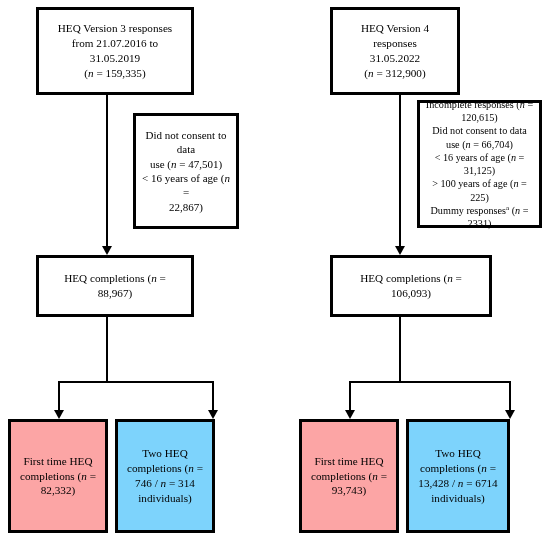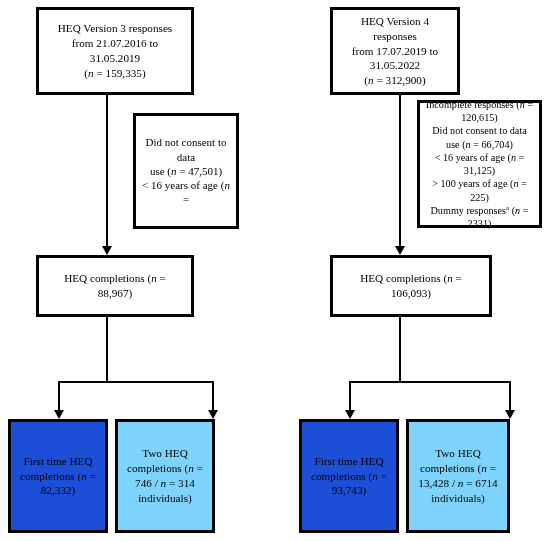--- a/index.html
+++ b/index.html
@@ -29,21 +29,21 @@
     justify-content: center;
     text-align: center;
     line-height: 1.32;
     font-size: 11.2px;
     padding: 3px 5px;
   }
   .box .txt {
     width: 100%;
   }
   .box-green {
-    background: #1d4ed8;
+    background: #fca5a5;
   }
   .box-yellow {
     background: #7dd3fc;
   }
   .narrow-pad {
     padding-left: 2px;
     padding-right: 2px;
   }
   .exclusion {
     border-width: 3px;
@@ -92,20 +92,21 @@
   </div>
 
   <div class="conn vline" style="left:106px; top:95px; height:158px;"></div>
   <div class="arrowhead" style="left:102px; top:246px;"></div>
 
   <div class="box exclusion" style="left:133px; top:113px; width:106px; height:116px;">
     <div class="txt">
       <div>Did not consent to data</div>
       <div><span>use (</span><i class="n">n</i><span> = 47,501)</span></div>
       <div><span>&lt; 16 years of age (</span><i class="n">n</i><span> =</span></div>
+      <div>22,867)</div>
     </div>
   </div>
 
   <div class="box" style="left:36px; top:255px; width:158px; height:62px;">
     <div class="txt">
       <div><span>HEQ completions (</span><i class="n">n</i><span> =</span></div>
       <div>88,967)</div>
     </div>
   </div>
 
@@ -129,21 +130,20 @@
       <div>Two HEQ</div>
       <div><span>completions (</span><i class="n">n</i><span> =</span></div>
       <div><span>746 / </span><i class="n">n</i><span> = 314</span></div>
       <div>individuals)</div>
     </div>
   </div>
 
   <div class="box" style="left:330px; top:7px; width:130px; height:88px;">
     <div class="txt">
       <div>HEQ Version 4 responses</div>
-      <div>from 17.07.2019 to</div>
       <div>31.05.2022</div>
       <div><span>(</span><i class="n">n</i><span> = 312,900)</span></div>
     </div>
   </div>
 
   <div class="conn vline" style="left:399px; top:95px; height:158px;"></div>
   <div class="arrowhead" style="left:395px; top:246px;"></div>
 
   <div class="box exclusion" style="left:417px; top:100px; width:125px; height:128px; font-size:10.2px;">
     <div class="txt">

